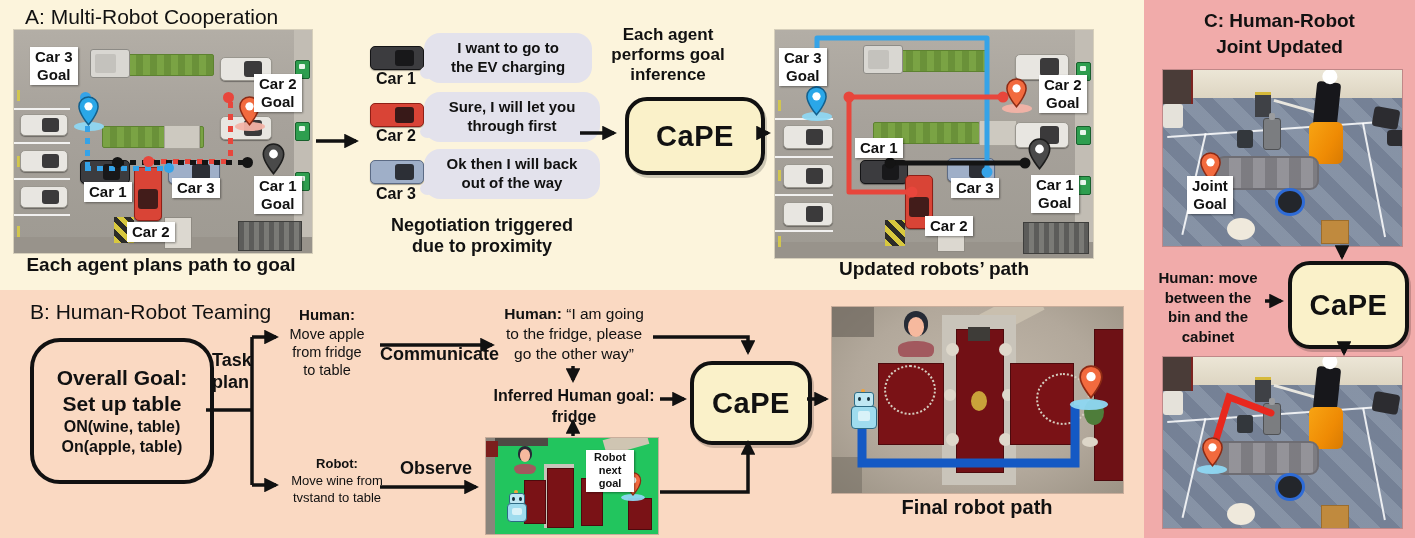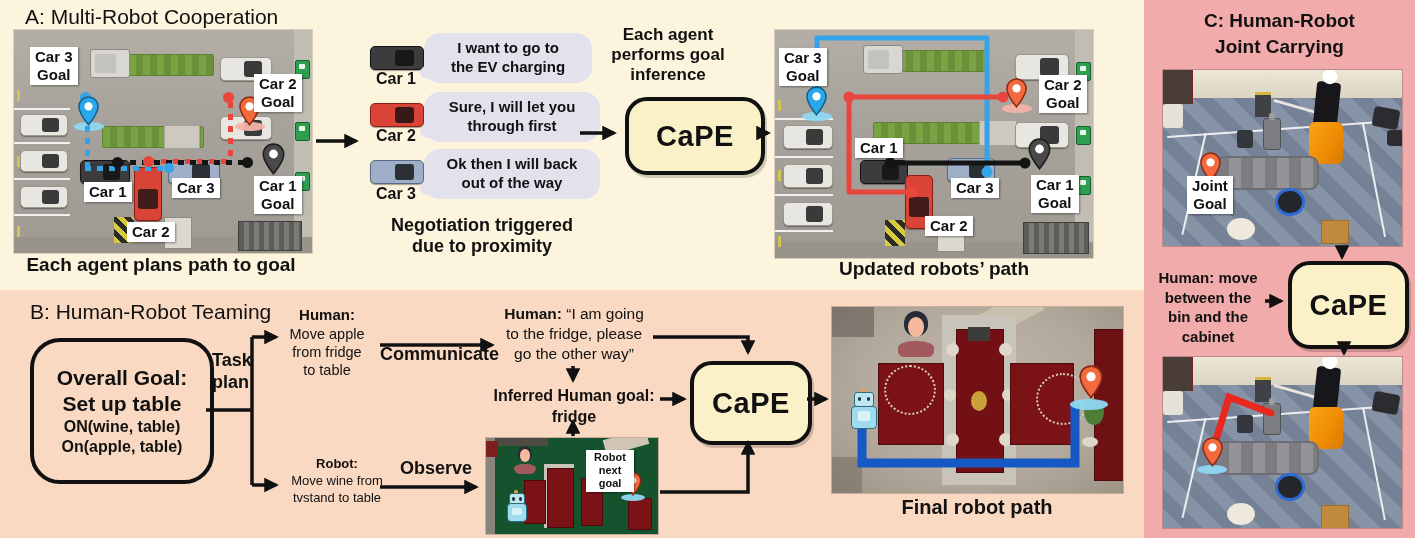--- a/index.html
+++ b/index.html
@@ -64,21 +64,21 @@
   .greybot{position:absolute;background:#7b7d80;border:1px solid #4f5154;border-radius:3px;}
   .greybot::before{content:"";position:absolute;top:-6px;left:30%;width:40%;height:7px;background:#9a9c9f;border-radius:2px;}
   .stick{position:absolute;height:2.5px;background:#e8e6df;}
   .bin{position:absolute;background:#33373c;border-radius:3px;}
   .cot{position:absolute;background:#8b8a90;border:2px solid #6e6d73;border-radius:9px;background-image:repeating-linear-gradient(90deg,rgba(0,0,0,.1) 0 12px,rgba(255,255,255,.08) 12px 24px);}
   .stool{position:absolute;background:#23262b;border:3px solid #2e6bd6;border-radius:50%;}
   .blob{position:absolute;border-radius:50%;}
   .boxc{position:absolute;background:#c08a3e;border:1px solid #9c6d2c;}
   .offchair{position:absolute;background:#2c2c30;border-radius:4px;}
   
-  .sim{position:absolute;background:#14532d;overflow:hidden;box-shadow:0 0 0 1px rgba(0,0,0,.2);}
+  .sim{position:absolute;background:#22c55e;overflow:hidden;box-shadow:0 0 0 1px rgba(0,0,0,.2);}
   .rug{position:absolute;background:#7a1216;border:1px solid #4d0a0d;}
   .band{position:absolute;background:#c9c4ba;}
   .dashcircle{position:absolute;border:2px dotted #d6cec0;border-radius:50%;}
   .bot{position:absolute;}
   .bot .a{position:absolute;top:0;left:50%;transform:translateX(-50%);width:4px;height:4px;border-radius:50%;background:#f2a33c;}
   .bot .h{position:absolute;top:3px;left:15%;width:70%;height:32%;background:#bfe7f2;border:1px solid #2d6b84;border-radius:3px;}
   .bot .h::before,.bot .h::after{content:"";position:absolute;top:28%;width:20%;height:38%;background:#16303c;border-radius:50%;}
   .bot .h::before{left:16%;} .bot .h::after{right:16%;}
   .bot .bd{position:absolute;bottom:0;left:4%;width:92%;height:52%;background:#9fdcee;border:1px solid #2d6b84;border-radius:4px;}
   .bot .bd::after{content:"";position:absolute;left:25%;top:20%;width:50%;height:45%;background:#d9f2f8;border-radius:2px;}
@@ -393,21 +393,21 @@
       <line class="ar" x1="573" y1="76" x2="573" y2="90" marker-end="url(#mB)"></line>
       <line class="ar" x1="660" y1="109" x2="684" y2="109" marker-end="url(#mB)"></line>
       <line class="ar" x1="807" y1="109" x2="826" y2="109" marker-end="url(#mB)"></line>
       <line class="ar" x1="573" y1="146" x2="573" y2="132" marker-end="url(#mB)"></line>
       <path class="ar" d="M660 202 H748 V153" marker-end="url(#mB)"></path>
     </svg>
   </section>
 
   <section id="panel-c" class="abs">
     <div class="abs pre ctr b" style="left:0;top:8px;width:271px;font-size:19px;line-height:1.35;">C: Human-Robot
-Joint Carrying</div>
+Joint Updated</div>
 
     <div class="room" style="left:19px;top:70px;width:239px;height:176px;">
       <div class="tiles"></div>
       <div class="wall"></div>
       <div class="wall-dark"></div>
       <div class="tape" style="left:4px;top:58px;width:228px;height:2px;transform:rotate(-4deg);"></div>
       <div class="tape" style="left:30px;top:62px;width:2px;height:104px;transform:rotate(13deg);"></div>
       <div class="tape" style="left:210px;top:52px;width:2px;height:116px;transform:rotate(-11deg);"></div>
       <div class="abs" style="left:0;top:34px;width:20px;height:24px;background:#e5e2da;border-radius:3px;"></div>
       <div class="offchair" style="left:210px;top:38px;width:26px;height:20px;transform:rotate(10deg);"></div>

